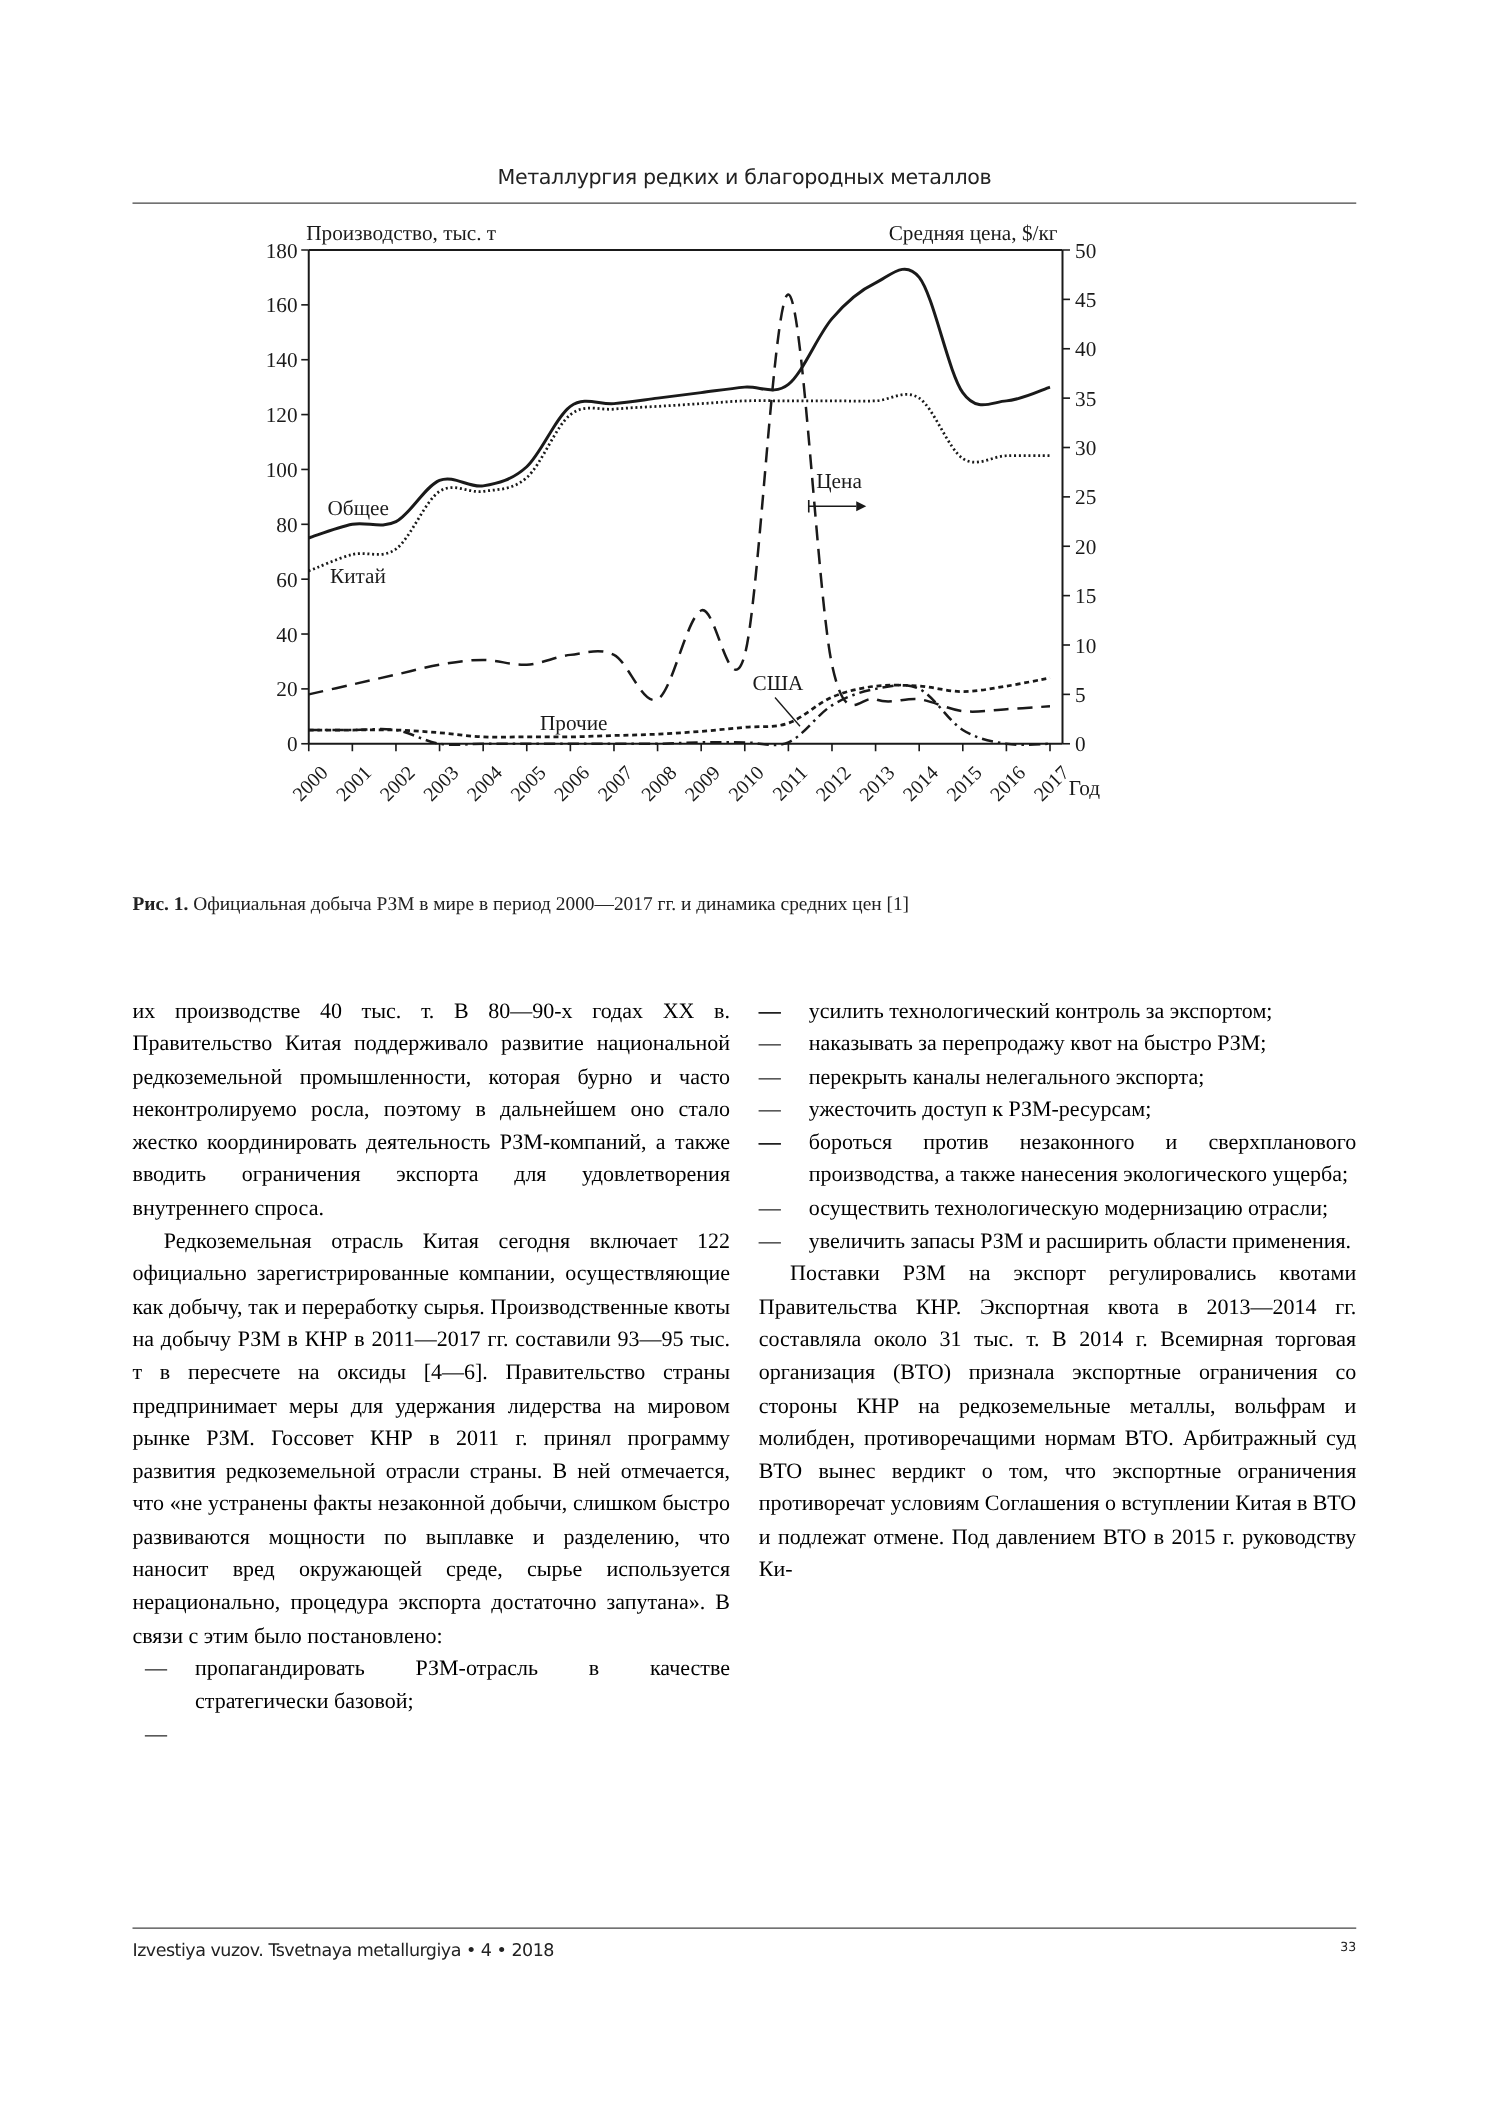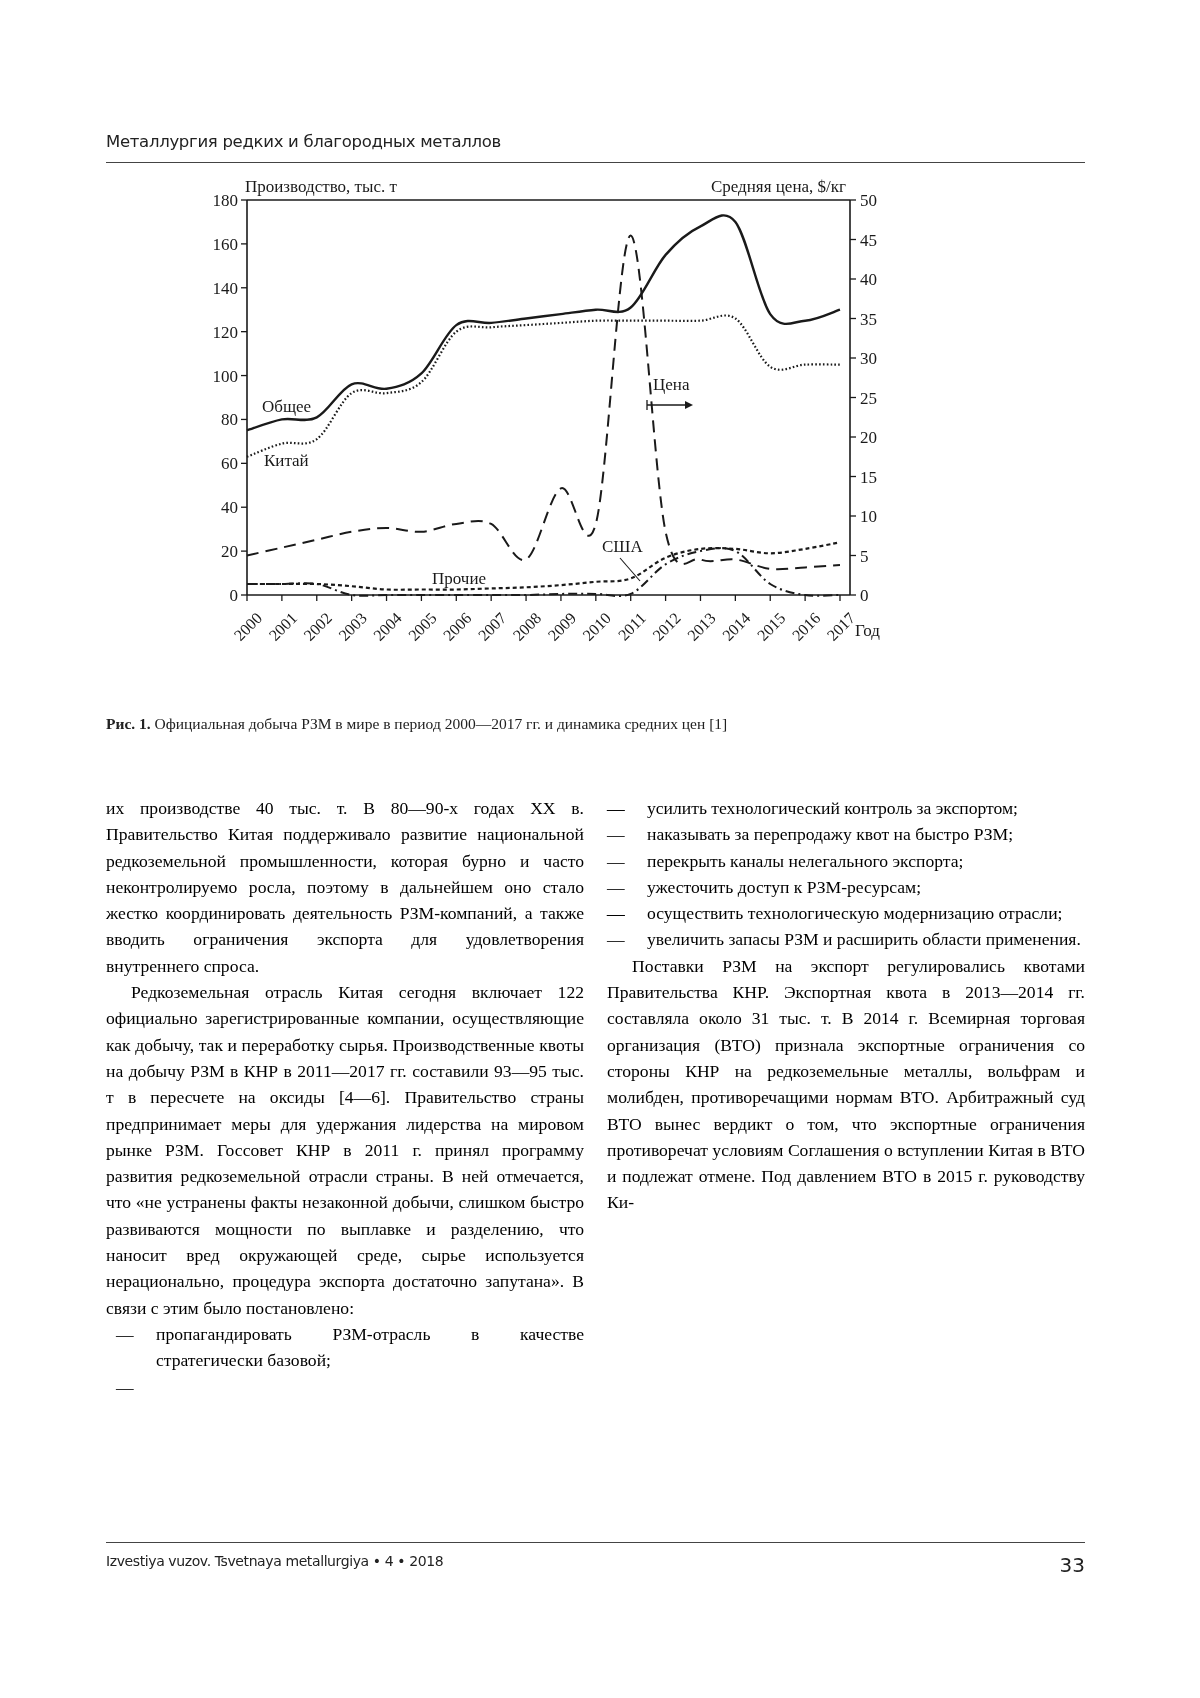--- a/index.html
+++ b/index.html
@@ -1,19 +1,19 @@
 <!DOCTYPE html>
 <html><head>
 <meta charset="utf-8">
 <style>
   html, body { margin: 0; padding: 0; background: #ffffff; }
   body { width: 1200px; height: 1698px; position: relative; overflow: hidden;
          font-family: "Liberation Serif", "DejaVu Serif", serif; color: #1a1a1a; }
   .running-head { position: absolute; left: 106px; right: 115px; top: 132px;
-         text-align: left; font-family: "DejaVu Sans", "Liberation Sans", sans-serif;
+         text-align: center; font-family: "DejaVu Sans", "Liberation Sans", sans-serif;
          font-size: 16.5px; letter-spacing: -0.3px; color: #222; }
   .rule { position: absolute; left: 106px; width: 979px; height: 0; border-top: 1.5px solid #444; }
   .rule.top { top: 162px; }
   .rule.bottom { top: 1542px; }
   #chart { position: absolute; left: 150px; top: 178px; width: 830px; height: 520px; }
   #chart text { font-family: "Liberation Serif", "DejaVu Serif", serif; fill: #1a1a1a; }
   .caption { position: absolute; left: 106px; top: 715px; width: 990px; font-size: 15.5px; color: #222; }
   .caption b { font-weight: bold; }
   .col { position: absolute; top: 795px; width: 478px; font-size: 17.6px; line-height: 26.3px;
          text-align: justify; color: #000000; }
@@ -26,21 +26,21 @@
   .col.left li { padding-left: 40px; margin-left: 28px; }
   .col.right li { padding-left: 20px; margin-left: 20px; }
   .col li .dash { position: absolute; left: 0; top: 0; }
   .col.left li .dash { left: 0; }
   .col.right li .dash { left: -20px; }
   .col.left li { padding-left: 20px; margin-left: 30px; }
   .col.left li .dash { left: -20px; }
   .footer-left { position: absolute; left: 106px; top: 1553px; font-family: "DejaVu Sans", "Liberation Sans", sans-serif;
          font-size: 14px; letter-spacing: -0.4px; color: #222; }
   .footer-right { position: absolute; right: 115px; top: 1553px; font-family: "DejaVu Sans", "Liberation Sans", sans-serif;
-         font-size: 20px; color: #222; }
+         font-size: 10px; color: #222; }
 </style>
 </head>
 <body>
 
 <div class="running-head">Металлургия редких и благородных металлов</div>
 <div class="rule top"></div>
 
 <svg id="chart" viewBox="0 0 830 520" xmlns="http://www.w3.org/2000/svg">
   <text x="95" y="14" font-size="17">Производство, тыс. т</text>
   <text x="696" y="14" font-size="17" text-anchor="end">Средняя цена, $/кг</text>
@@ -251,21 +251,21 @@
 </div>
 
 <div class="col right">
   <ul>
     <li><span class="dash">—</span></li>
     <li><span class="dash">—</span><span>усилить технологический контроль за экспортом;</span></li>
     <li><span class="dash">—</span><span>наказывать за перепродажу квот на быстро РЗМ;</span></li>
     <li><span class="dash">—</span><span>перекрыть каналы нелегального экспорта;</span></li>
     <li><span class="dash">—</span><span>ужесточить доступ к РЗМ-ресурсам;</span></li>
     <li><span class="dash">—</span></li>
-    <li><span class="dash">—</span></li>
+    <li><span class="dash">—</span><span>бороться против незаконного и сверхпланового производства, а также нанесения экологического ущерба;</span></li>
     <li><span class="dash">—</span><span>осуществить технологическую модернизацию отрасли;</span></li>
     <li><span class="dash">—</span><span>увеличить запасы РЗМ и расширить области применения.</span></li>
   </ul>
   <p class="indent">Поставки РЗМ на экспорт регулировались квотами Правительства КНР. Экспортная квота в 2013—2014 гг. составляла около 31 тыс. т. В 2014 г. Всемирная торговая организация (ВТО) признала экспортные ограничения со стороны КНР на редкоземельные металлы, вольфрам и молибден, противоречащими нормам ВТО. Арбитражный суд ВТО вынес вердикт о том, что экспортные ограничения противоречат условиям Соглашения о вступлении Китая в ВТО и подлежат отмене. Под давлением ВТО в 2015 г. руководству Ки-</p>
 </div>
 
 <div class="rule bottom"></div>
 <div class="footer-left">Izvestiya vuzov. Tsvetnaya metallurgiya • 4 • 2018</div>
 <div class="footer-right">33</div>
 

